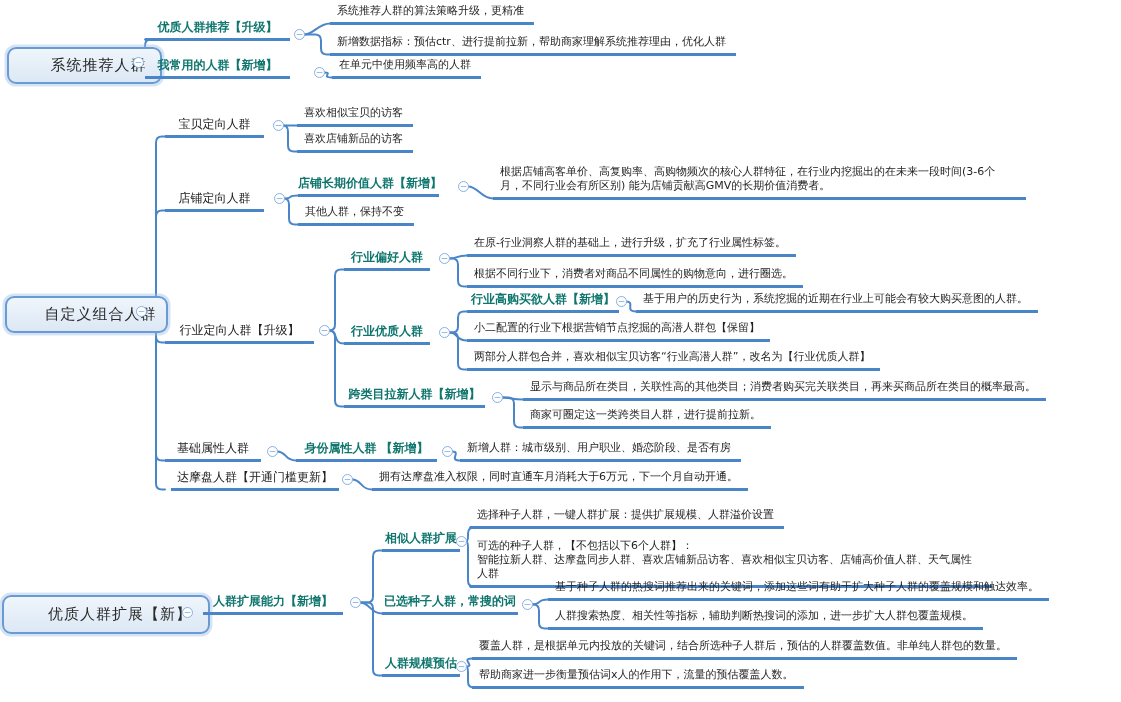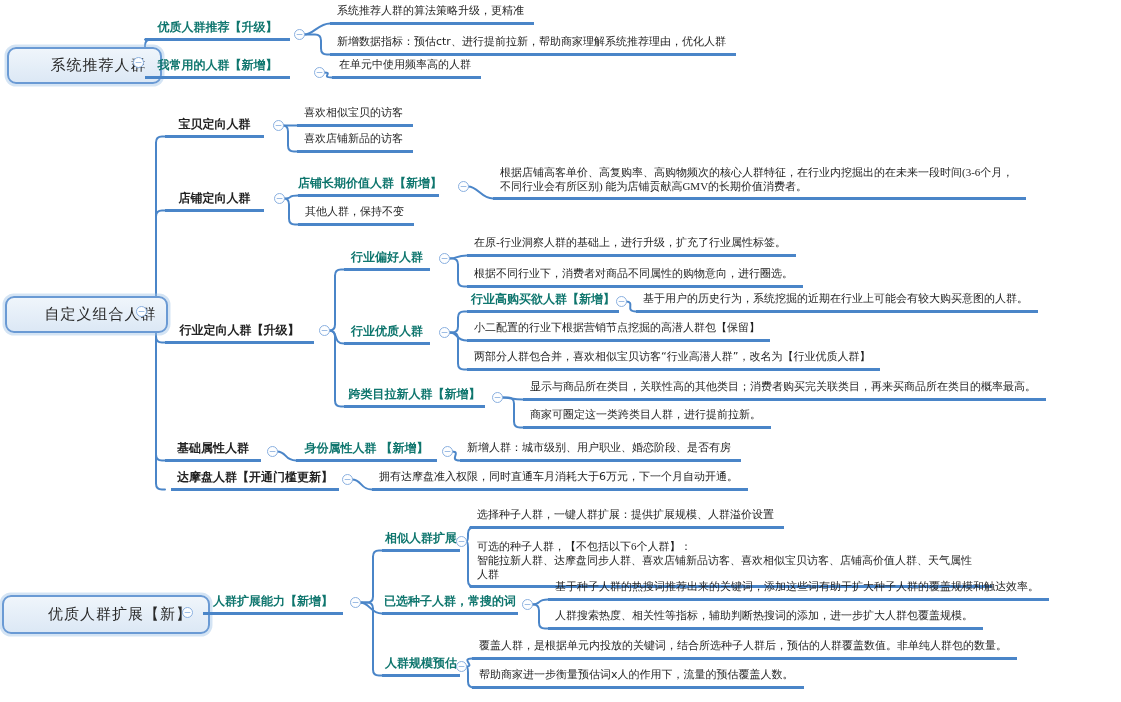--- a/index.html
+++ b/index.html
@@ -5,28 +5,28 @@
   html,body{margin:0;padding:0;background:#fff;}
   #mm{
     position:relative;width:1121px;height:702px;overflow:hidden;background:#fff;
     font-family:"DejaVu Sans","Liberation Sans",sans-serif;
   }
   #wires{position:absolute;left:0;top:0;z-index:1;}
   #wires path{stroke:#4a85c8;stroke-width:2;fill:none;stroke-linecap:round;stroke-linejoin:round;}
   .node{position:absolute;z-index:2;box-sizing:content-box;}
   .topic{
     font-size:12px;line-height:14px;padding:0 0 4px 0;text-align:center;
-    border-bottom:3px solid #4a85c8;color:#222;white-space:nowrap;font-weight:700;
+    border-bottom:3px solid #4a85c8;color:#222;white-space:nowrap;font-weight:400;
   }
   .red{color:#0f766e;font-weight:700;}
   .leaf{
     font-size:11px;line-height:14px;padding:0 10px 4px 7px;text-align:left;
     border-bottom:3px solid #4a85c8;color:#1f1f1f;white-space:nowrap;
   }
-  .leaf.wrap{white-space:pre-line;font-family:Liberation Serif, serif;}
+  .leaf.wrap{white-space:pre-line;}
   .root-box{
     display:flex;align-items:center;justify-content:center;
     border:2px solid #6a9ad4;border-radius:9px;
     background:linear-gradient(180deg,#eff5fb,#dce8f5);
     box-shadow:0 0 0 2.5px rgba(160,195,230,.45);
     font-size:15px;font-weight:400;color:#2a2a2a;letter-spacing:1px;padding-left:28px;
   }
   .cicon{
     position:absolute;z-index:3;width:11px;height:11px;box-sizing:border-box;
     border:1px solid #8ab0e0;border-radius:50%;background:#fdfeff;cursor:pointer;

